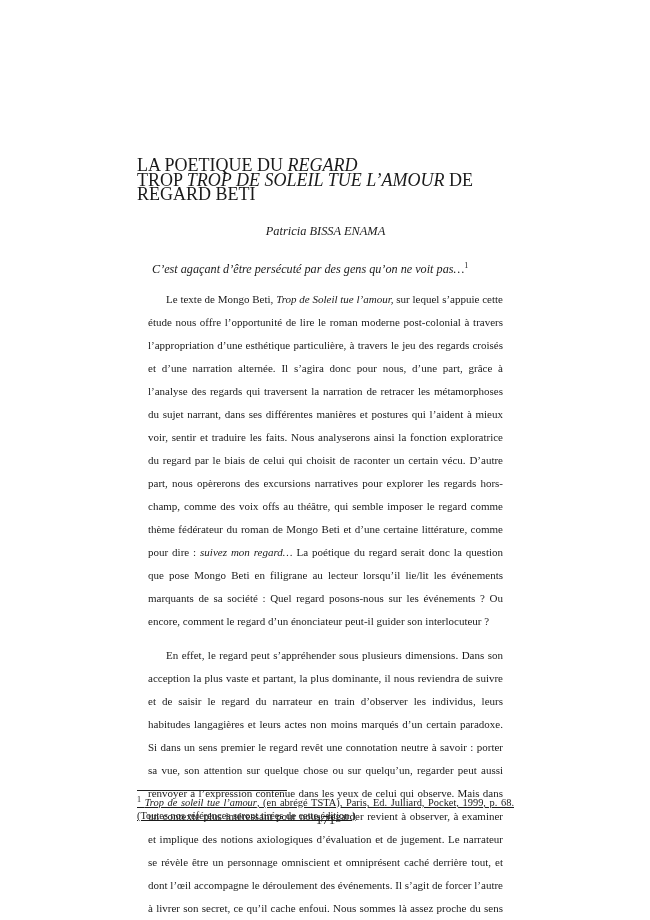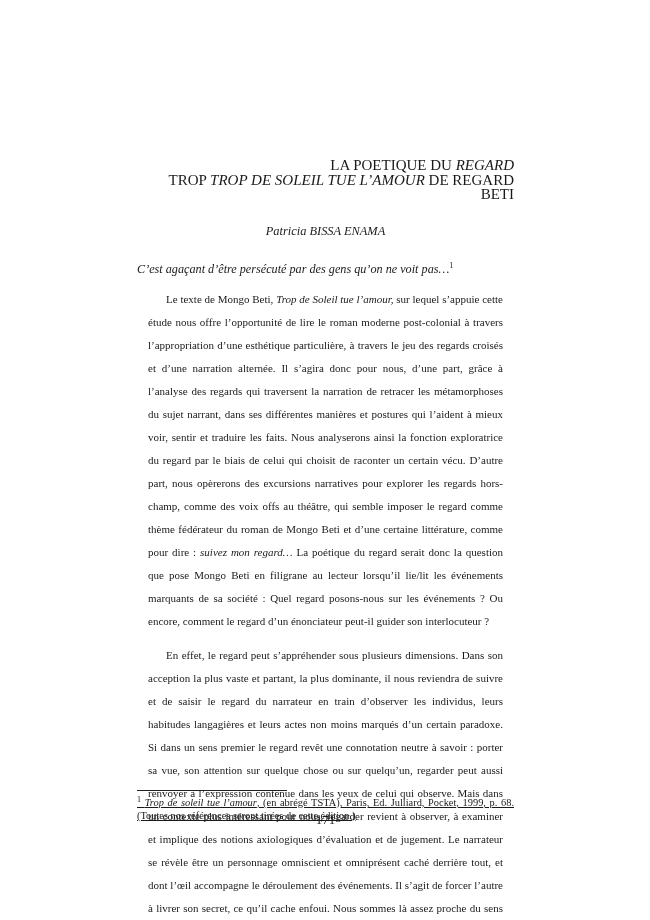--- a/index.html
+++ b/index.html
@@ -16,33 +16,34 @@
     color: #1a1a1a;
     overflow: hidden;
   }
   .content {
     position: absolute;
     left: 137px;
     top: 158px;
     width: 377px;
   }
   .title-block {
-    text-align: right;
-    font-size: 15px;
+    text-align: left;
+    font-size: 18px;
     line-height: 14.5px;
   }
   .author-block {
     text-align: center;
     font-size: 12.4px;
     line-height: 14.5px;
     margin-top: 22px;
   }
   .author-name { font-style: italic; }
   .epigraph {
     margin-top: 24px;
+    margin-left: 15px;
     font-size: 12.2px;
     line-height: 14.5px;
     font-style: italic;
   }
   .body-par {
     margin: 11px;
     margin-top: 9px;
     font-size: 11px;
     line-height: 23px;
     text-align: justify;

